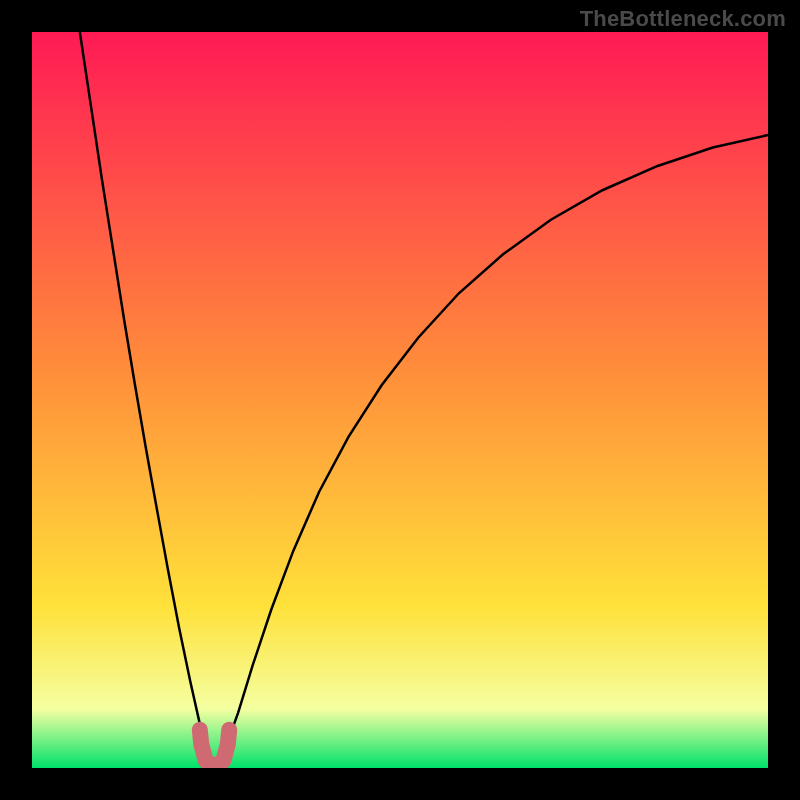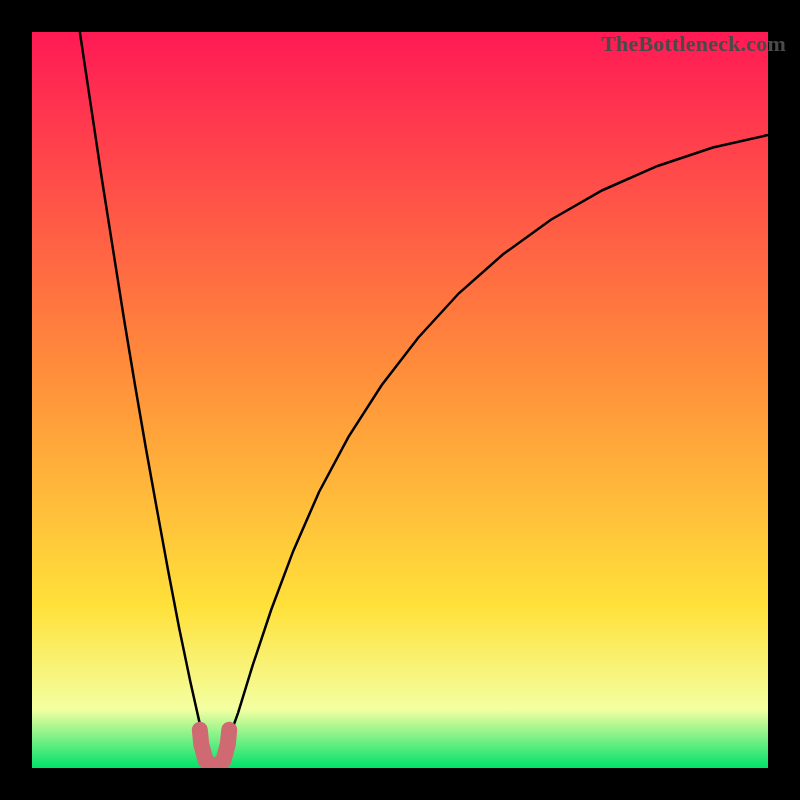--- a/index.html
+++ b/index.html
@@ -7,27 +7,26 @@
   .outer {
     width: 800px;
     height: 800px;
     background: #000;
     position: relative;
   }
   .watermark {
     position: absolute;
     top: 6px;
     right: 14px;
-    font-family: Liberation Serif, serif;
+    font-family: Liberation Sans, sans-serif;
     font-size: 22px;
     font-weight: 600;
     color: #4a4a4a;
     letter-spacing: 0.2px;
     z-index: 3;
-    margin-top: 25px;
   }
   .plot-frame {
     position: absolute;
     left: 32px;
     top: 32px;
     width: 736px;
     height: 736px;
     overflow: hidden;
   }
   svg.plot {

